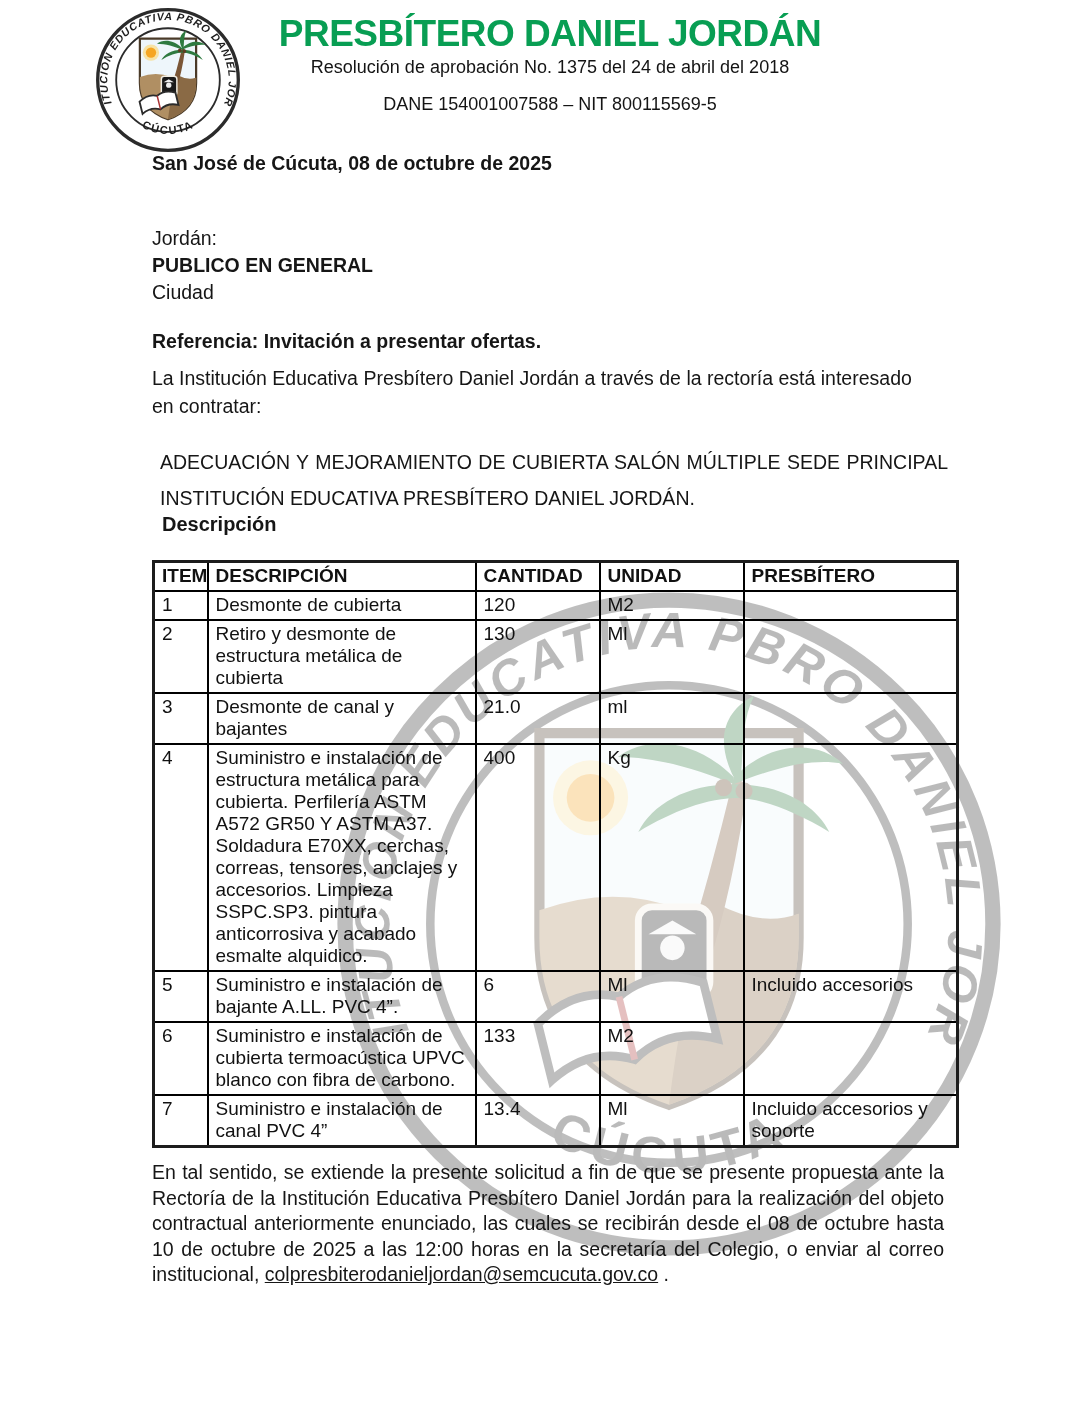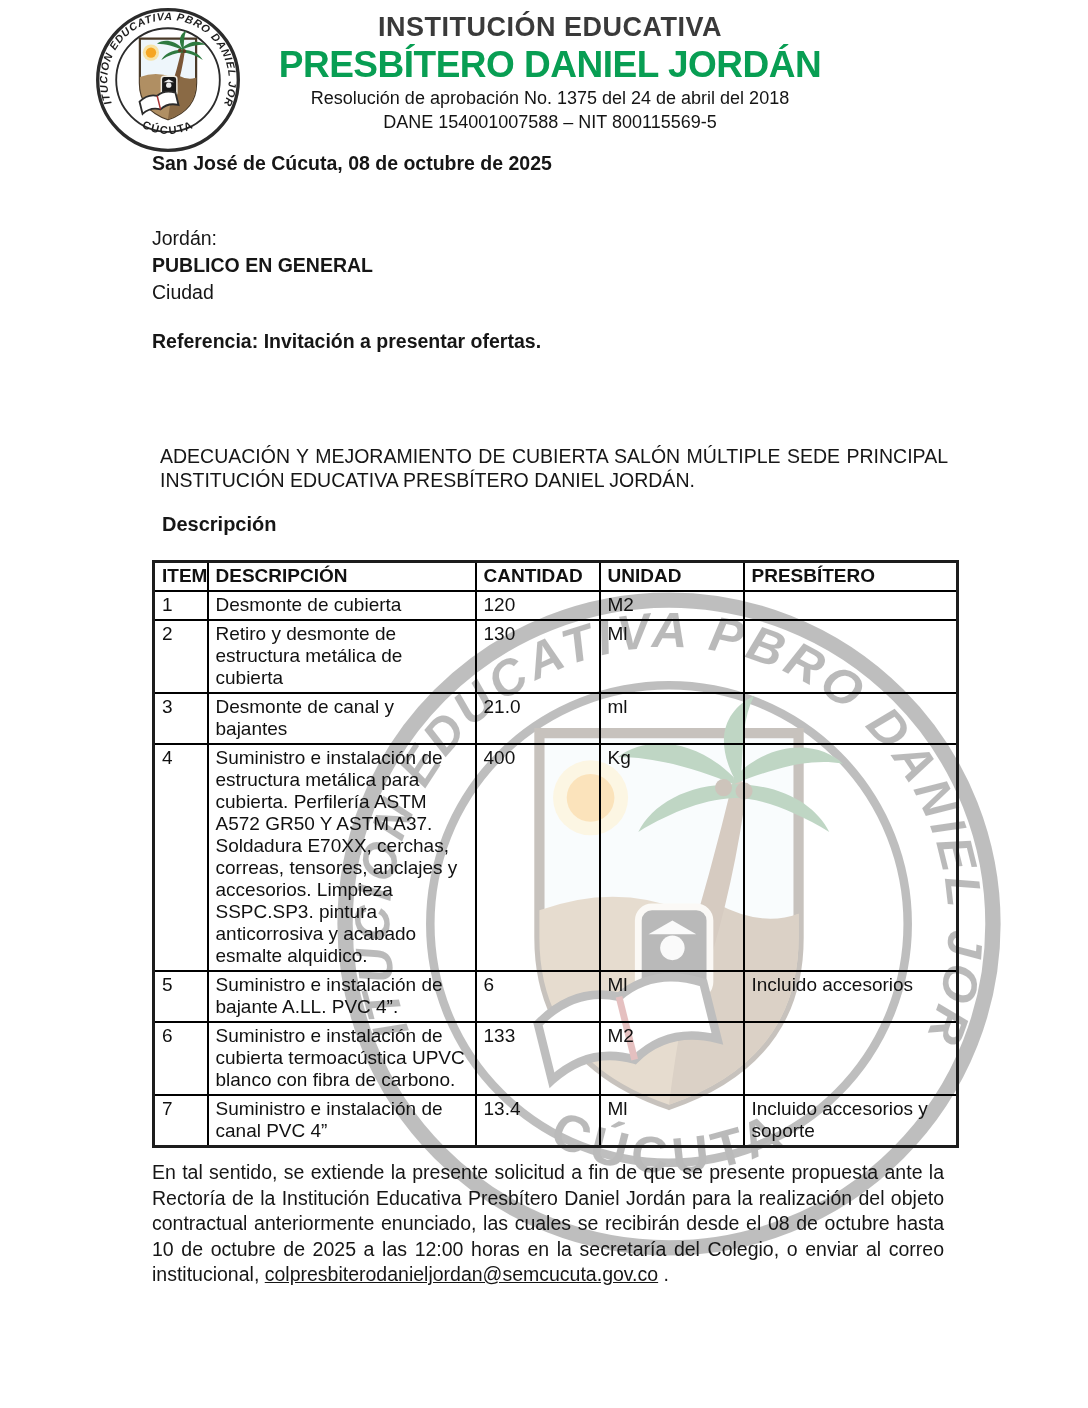--- a/index.html
+++ b/index.html
@@ -10,30 +10,30 @@
     overflow:hidden; margin:0 auto;
   }
   .abs { position:absolute; }
 
   
   .seal-small { left:94px; top:6px; width:148px; height:148px; z-index:2; }
   .header-block { left:240px; top:12px; width:620px; text-align:center; z-index:2; }
   .school-line1 { font-size:27px; font-weight:bold; color:#3a3a3a; letter-spacing:.5px; }
   .school-line2 { font-size:37px; font-weight:800; letter-spacing:-.5px; margin-top:1px; }
   .resolution-line { font-size:18px; margin-top:2px; color:#141414; }
-  .dane-line { font-size:18px; margin-top:3px; color:#141414; }
+  .dane-line { font-size:18px; margin-top:16px; color:#141414; }
 
   
   .txt { font-size:19.5px; line-height:27px; color:#161616; }
   .bold { font-weight:bold; }
   .date-line       { left:152px; top:150px; }
   .address-block   { left:152px; top:225px; }
   .reference-line  { left:152px; top:328px; }
   .intro-par       { left:152px; top:364px; width:800px; line-height:28px; white-space:pre-line; }
-  .object-par      { left:160px; top:444px; width:788px; line-height:24px; text-align:justify; }
+  .object-par      { left:160px; top:444px; width:788px; line-height:36px; text-align:justify; }
   .table-heading   { left:162px; top:511px; font-size:20px; }
 
   
   .items-table {
     left:152px; top:560px; width:804px;
     border-collapse:collapse; table-layout:fixed;
     font-size:19px; line-height:22px; color:#111;
     z-index:1;
   }
   .items-table th, .items-table td {
@@ -111,36 +111,37 @@
     <use href="#seal"></use>
   </svg>
 
   <div class="content-layer">
 
     <svg class="abs seal-small" viewBox="0 0 200 200">
       <use href="#seal"></use>
     </svg>
 
     <div class="abs header-block">
-      <div class="school-line1">INSTITUCIÓN EDUCATIVA</div>
       <div class="school-line2" style="color: rgb(8, 158, 83);">PRESBÍTERO DANIEL JORDÁN</div>
       <div class="resolution-line">Resolución de aprobación No. 1375 del 24 de abril del 2018</div>
       <div class="dane-line">DANE 154001007588 – NIT 800115569-5</div>
     </div>
 
     <div class="abs txt bold date-line">San José de Cúcuta, 08 de octubre de 2025</div>
 
     <div class="abs txt address-block">
       <div>Jordán:</div>
       <div class="bold">PUBLICO EN GENERAL</div>
       <div>Ciudad</div>
     </div>
 
     <div class="abs txt bold reference-line">Referencia: Invitación a presentar ofertas.</div>
 
+    <div class="abs txt intro-par">La Institución Educativa Presbítero Daniel Jordán a través de la rectoría está interesado
+en contratar:</div>
 
     <div class="abs txt object-par">ADECUACIÓN Y MEJORAMIENTO DE CUBIERTA SALÓN MÚLTIPLE SEDE PRINCIPAL INSTITUCIÓN EDUCATIVA PRESBÍTERO DANIEL JORDÁN.</div>
 
     <div class="abs txt bold table-heading">Descripción</div>
 
     <table class="abs items-table">
       <colgroup>
         <col class="col-item">
           <col class="col-desc">
           <col class="col-cant">

